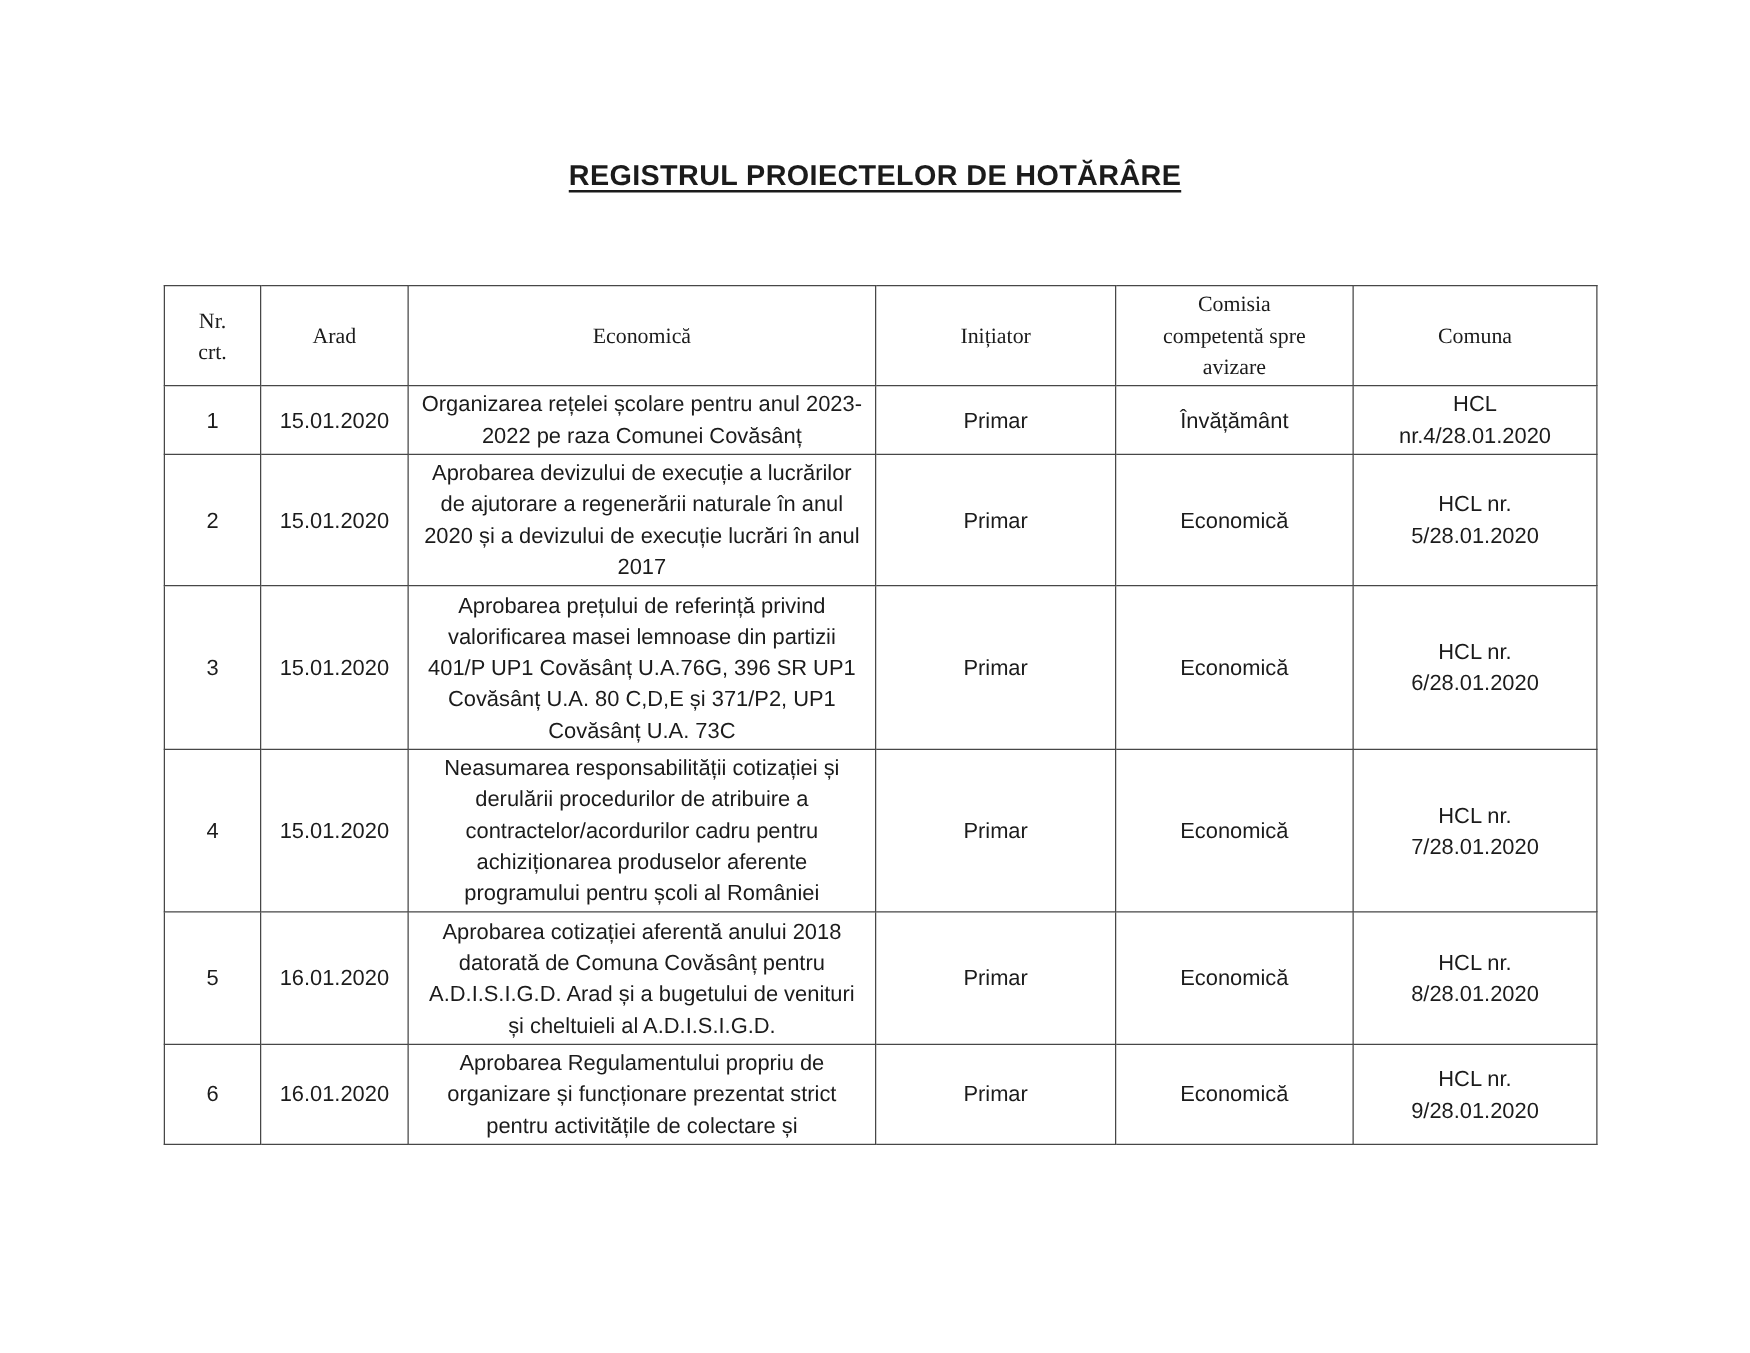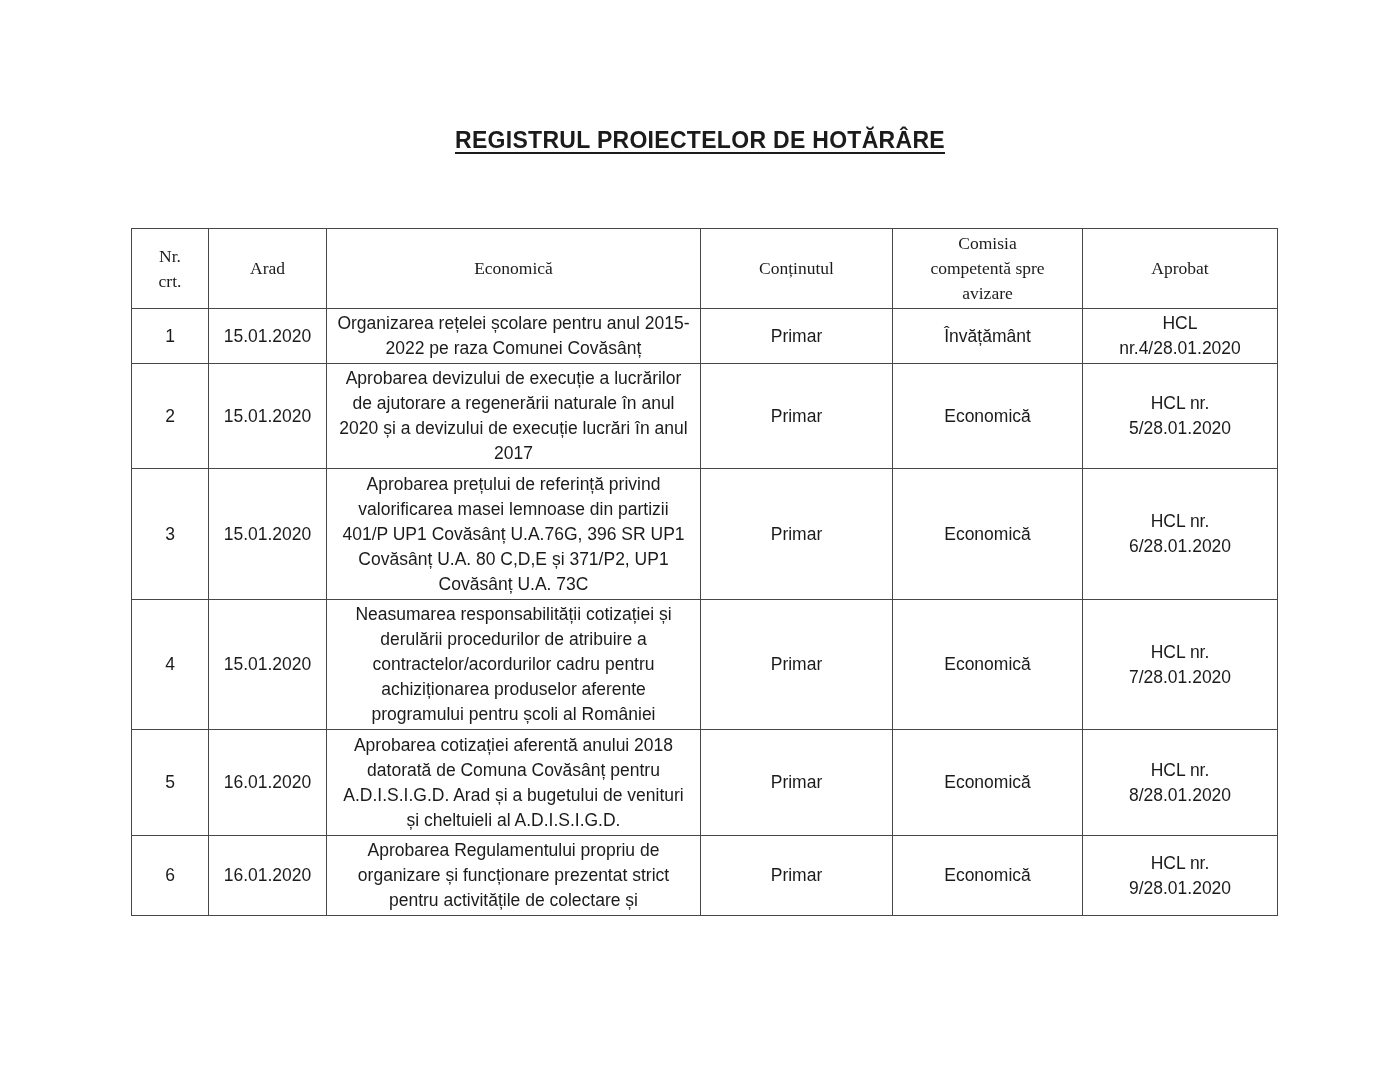--- a/index.html
+++ b/index.html
@@ -78,32 +78,32 @@
       <col class="c-initiator">
       <col class="c-comisia">
       <col class="c-aprobat">
     </colgroup>
     <thead>
       <tr class="header-row">
         <th>Nr.
 crt.</th>
         <th>Arad</th>
         <th>Economică</th>
-        <th>Conținutul</th>
+        <th>Inițiator</th>
         <th>Comisia
 competentă spre
 avizare</th>
-        <th>Aprobat</th>
+        <th>Comuna</th>
       </tr>
     </thead>
     <tbody>
       <tr class="row-0">
         <td>1</td>
         <td>15.01.2020</td>
-        <td>Organizarea rețelei școlare pentru anul 2015-2022 pe raza Comunei Covăsânț</td>
+        <td>Organizarea rețelei școlare pentru anul 2023-2022 pe raza Comunei Covăsânț</td>
         <td>Primar</td>
         <td>Învățământ</td>
         <td>HCL
 nr.4/28.01.2020</td>
       </tr>
       <tr class="row-1">
         <td>2</td>
         <td>15.01.2020</td>
         <td>Aprobarea devizului de execuție a lucrărilor de ajutorare a regenerării naturale în anul 2020 și a devizului de execuție lucrări în anul 2017</td>
         <td>Primar</td>

